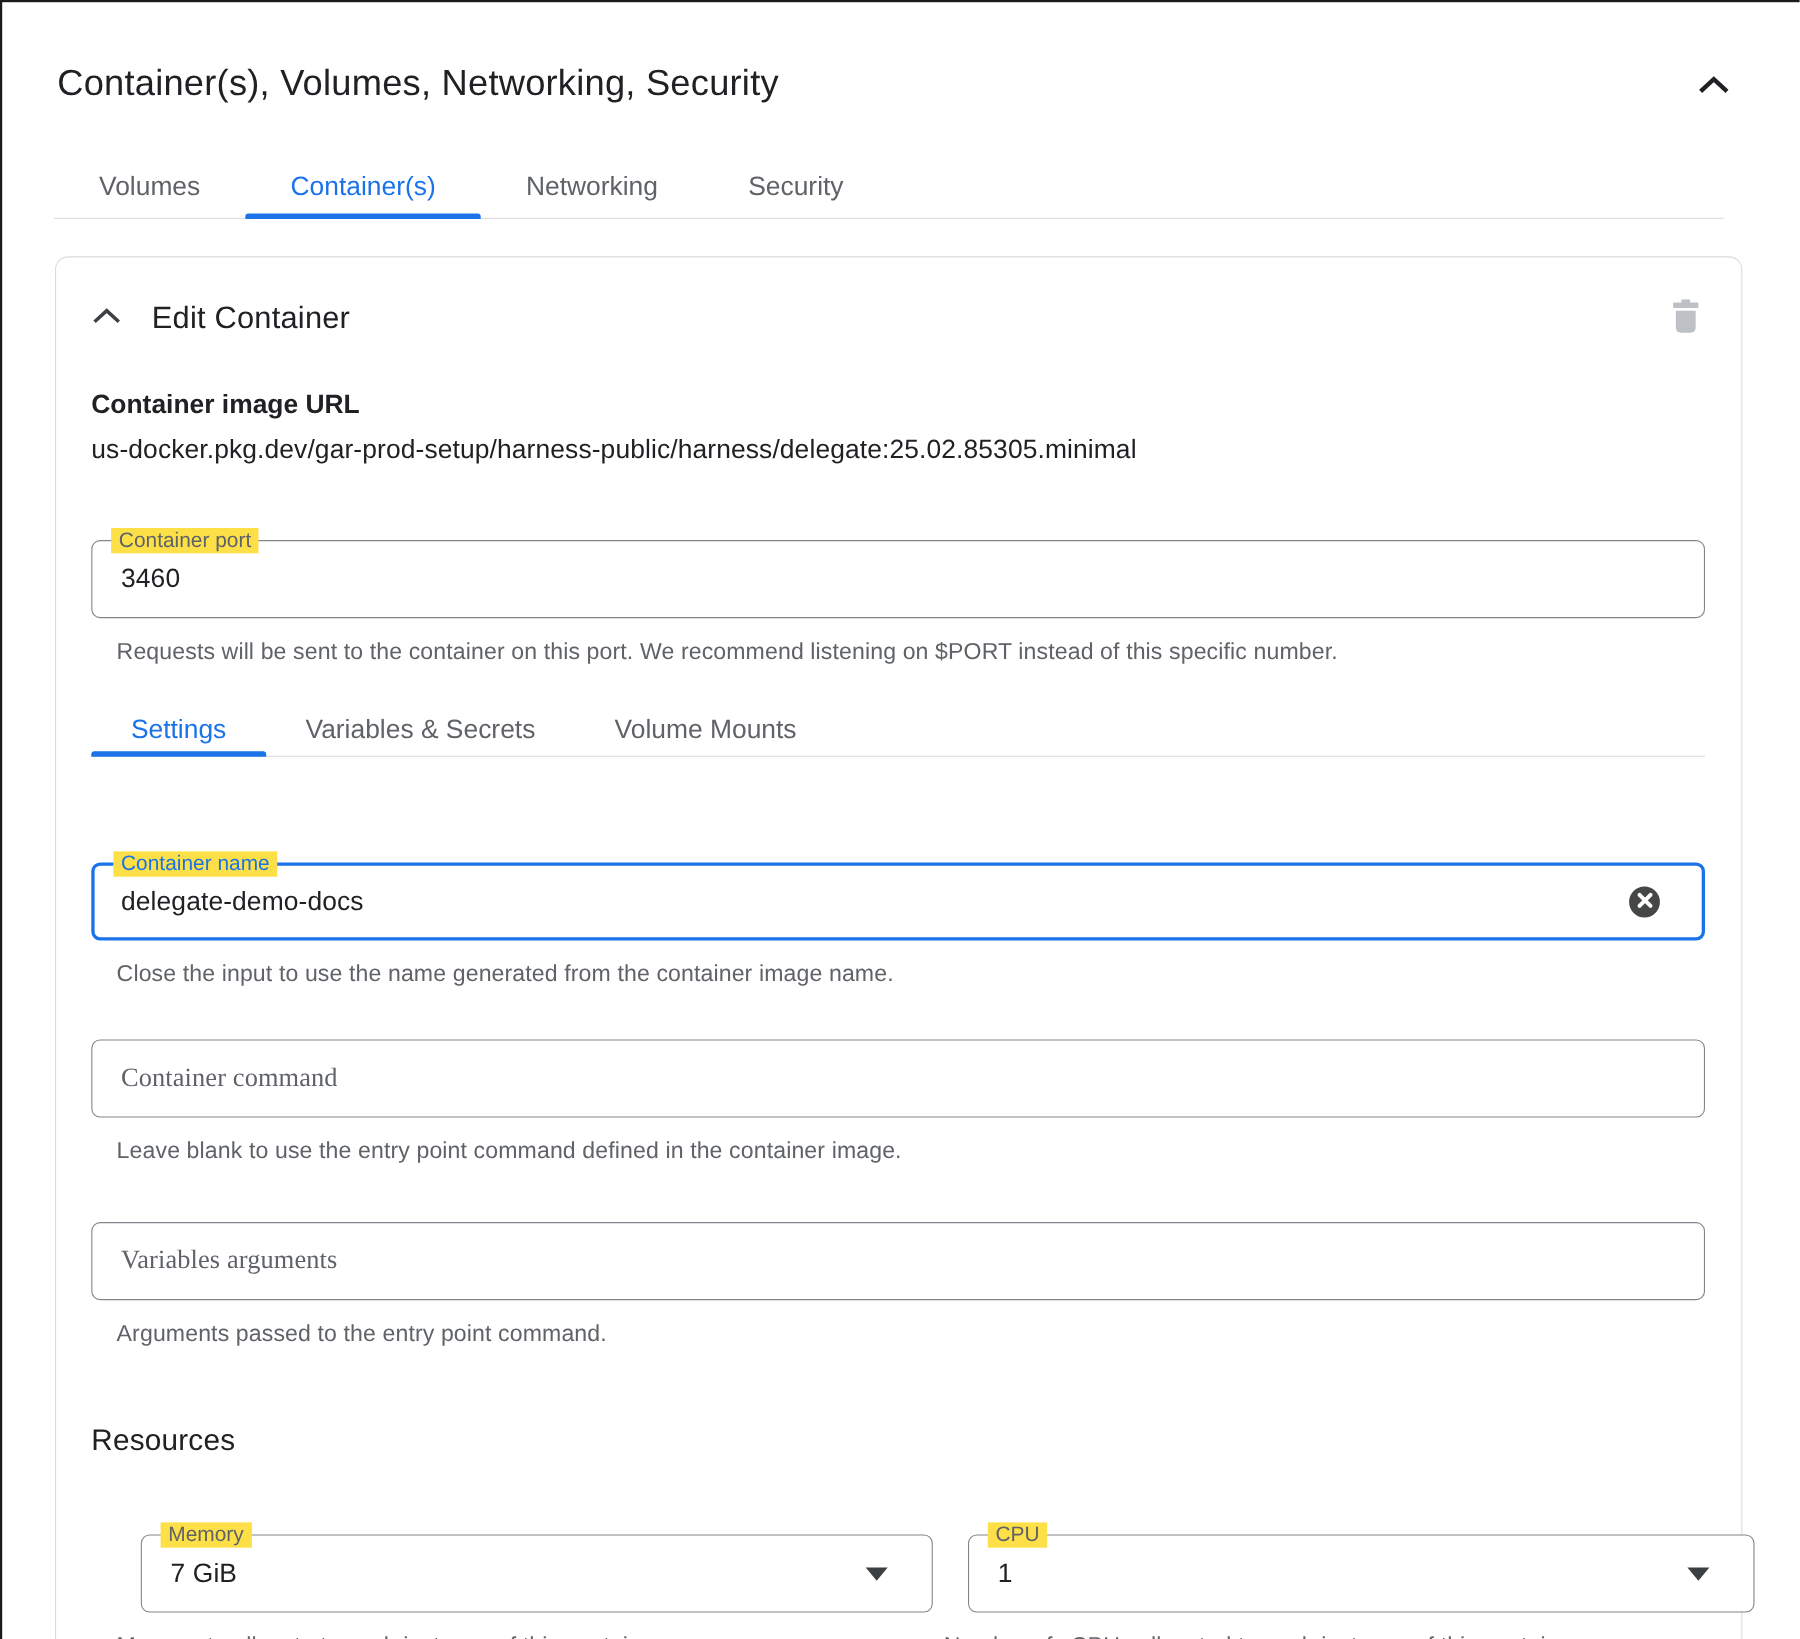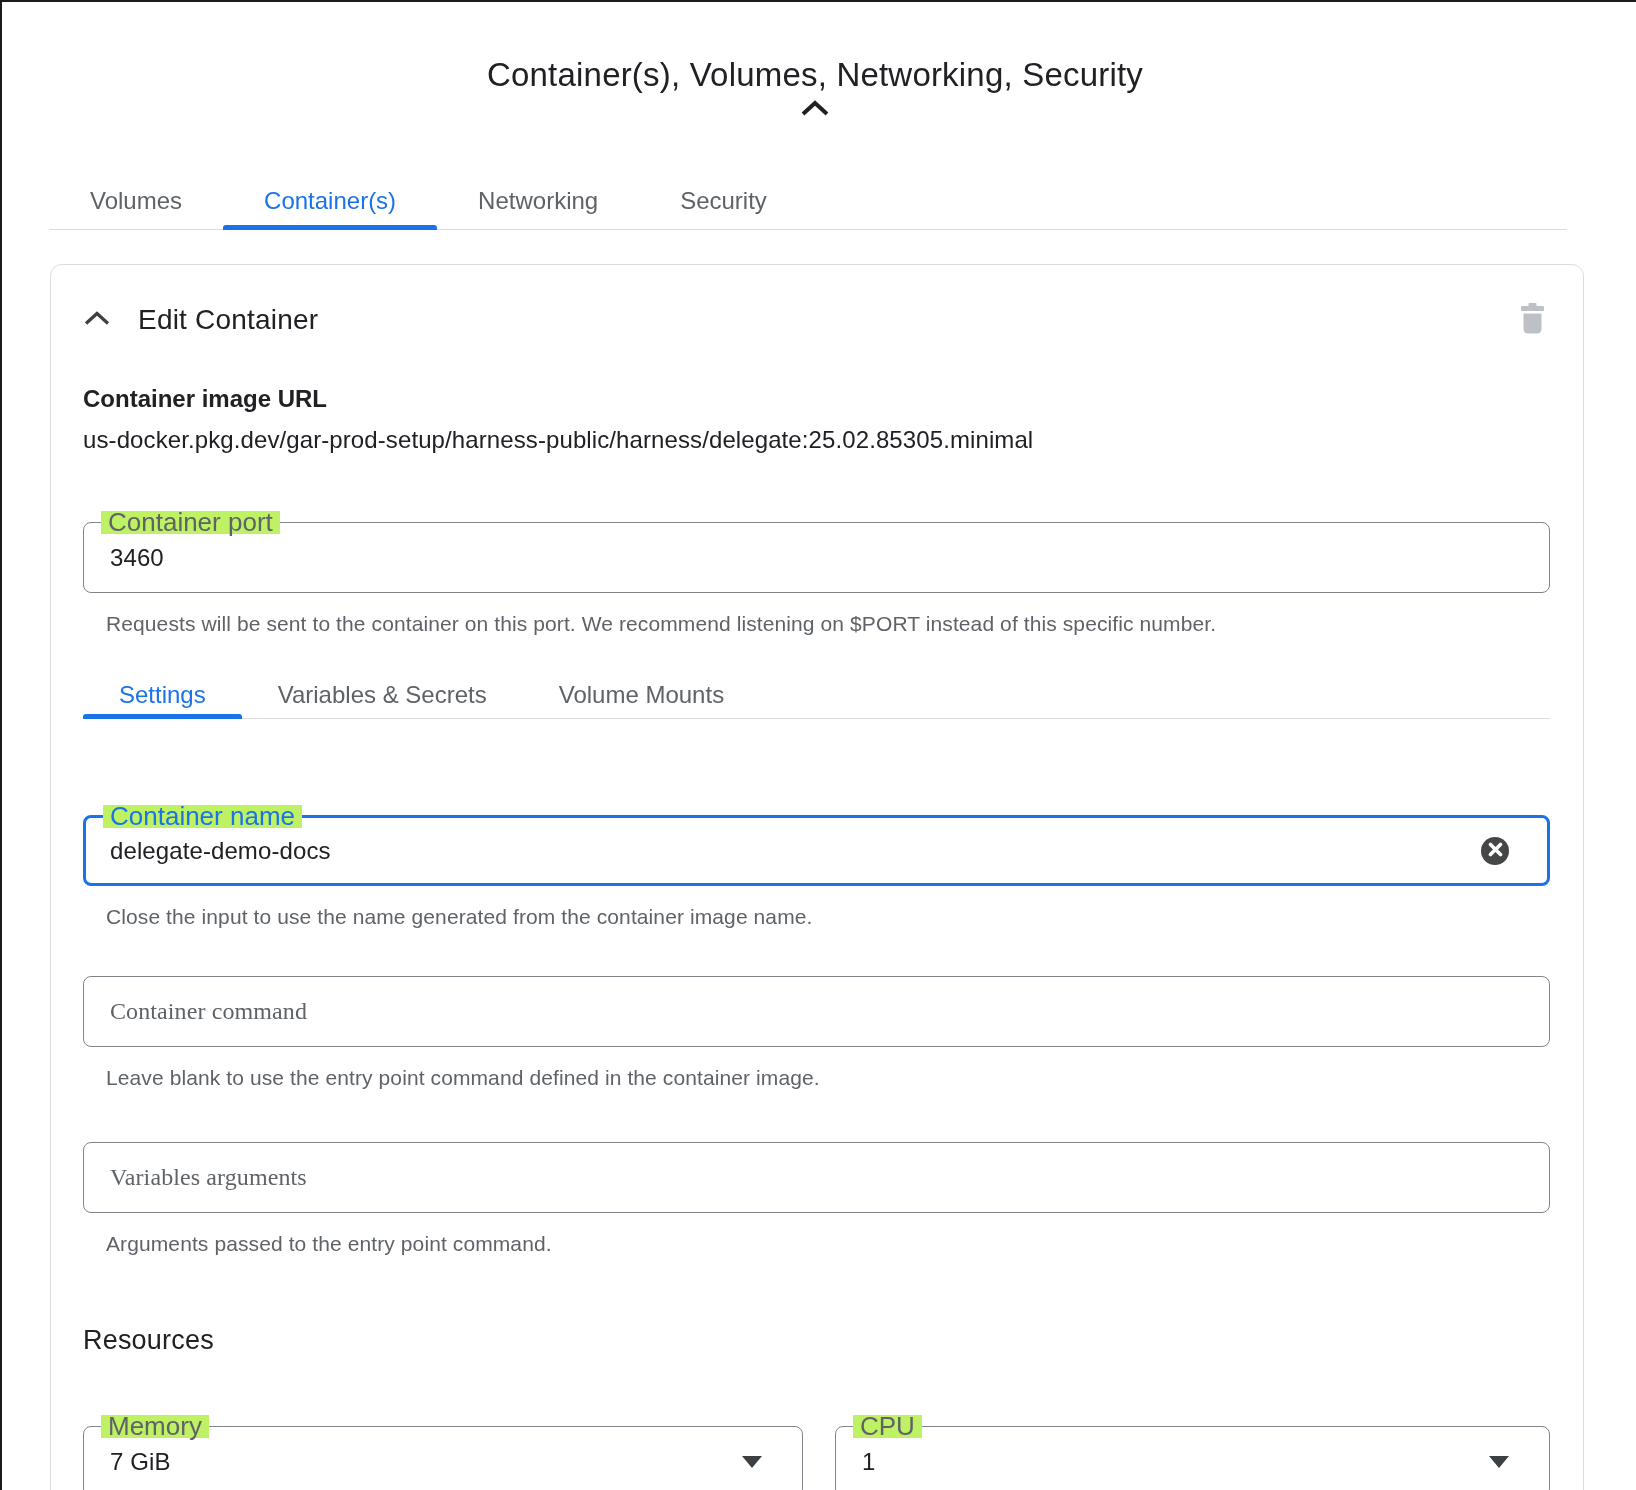--- a/index.html
+++ b/index.html
@@ -11,23 +11,22 @@
     overflow: hidden;
     border-top: 2px solid #1b1b1d;
     border-left: 2px solid #1b1b1d;
     position: relative;
   }
 
   
   .page-header {
     margin: 53px 58px 12px 50px;
     display: flex;
-    align-items: center;
+    align-items: flex-end;
     justify-content: space-between;
-    flex-direction: column;
   }
   .page-title {
     font-size: 33px;
     font-weight: 400;
     letter-spacing: 0.2px;
     line-height: 40px;
   }
   .icon-btn {
     background: none; border: none; cursor: pointer; padding: 4px;
     display: flex; align-items: center; justify-content: center;
@@ -96,23 +95,23 @@
     border-radius: 8px;
     height: 71px;
     display: flex; align-items: center;
     padding: 0 26px;
     background: #fff;
     width: 100%;
   }
   .field .float-label {
     position: absolute;
     top: -12px; left: 17px;
-    background: #bef264;
+    background: #fde047;
     padding: 0 7px;
-    font-size: 26px;
+    font-size: 19px;
     color: #5f6368;
     line-height: 23px;
     white-space: nowrap;
   }
   .field .value { font-size: 24px; color: #202124; letter-spacing: 0.1px; }
   .field .placeholder { font-size: 24px; color: #5f6368; letter-spacing: 0.1px; font-family: Liberation Serif, serif; }
 
   .field.focused { border: 3px solid #1a73e8; padding: 0 24px; }
   .field.focused .float-label { color: #1a73e8; top: -13px; }
 
@@ -156,21 +155,21 @@
     font-weight: 500;
     letter-spacing: 0.2px;
   }
   .resources-row {
     display: flex;
     gap: 32px;
     margin-top: 70px;
   }
   .resources-row .col-mem { width: 720px; flex: 0 0 auto; }
   .resources-row .col-cpu { flex: 1; }
-  .field.select { cursor: pointer; padding-right: 40px; }
+  .field.select { cursor: pointer; padding-right: 40px; margin-left: 45px; }
   .caret {
     margin-left: auto;
     width: 0; height: 0;
     border-left: 10px solid transparent;
     border-right: 10px solid transparent;
     border-top: 12px solid #3c4043;
   }
   .helper.wrap { max-width: 600px; }
 </style>
 </head>

